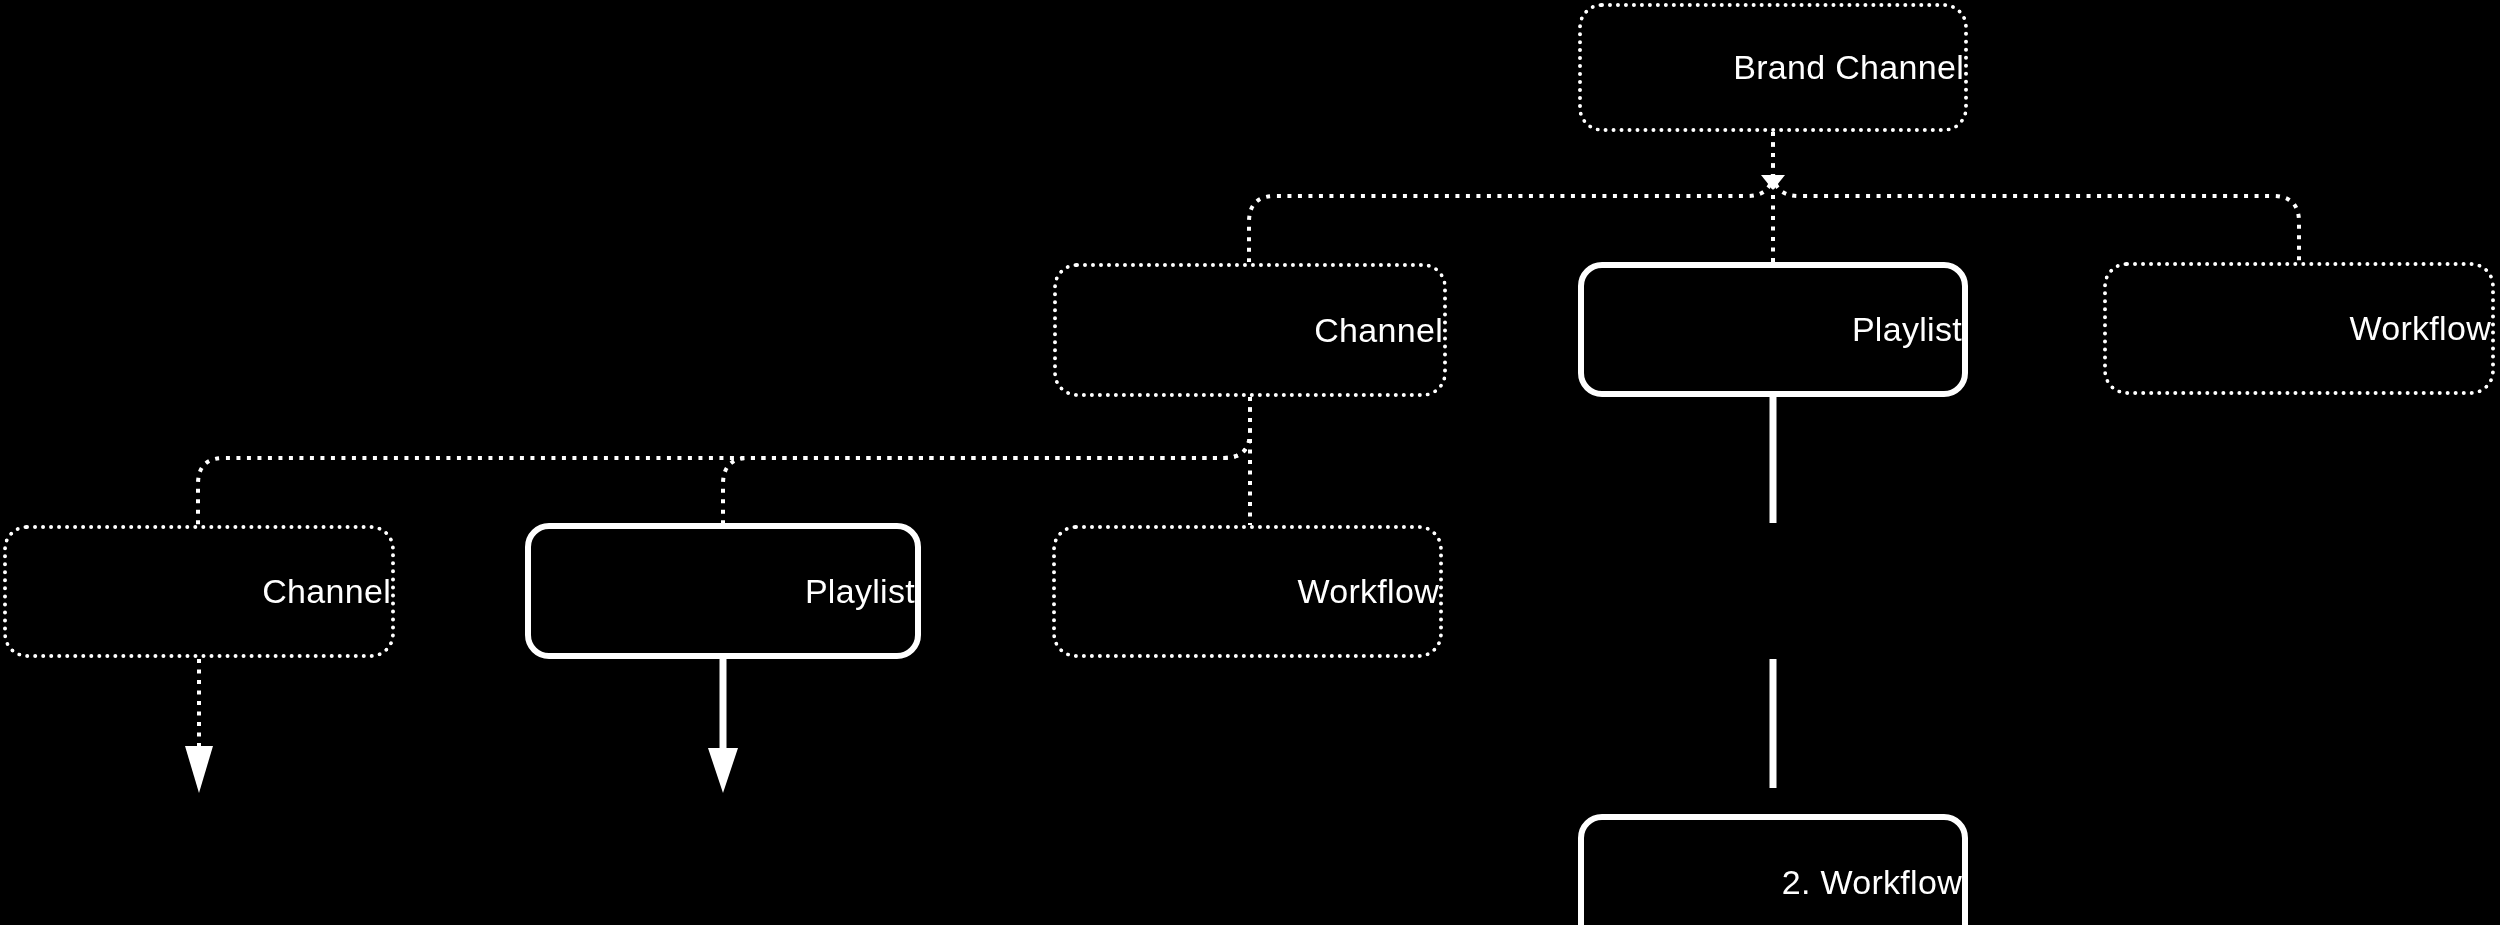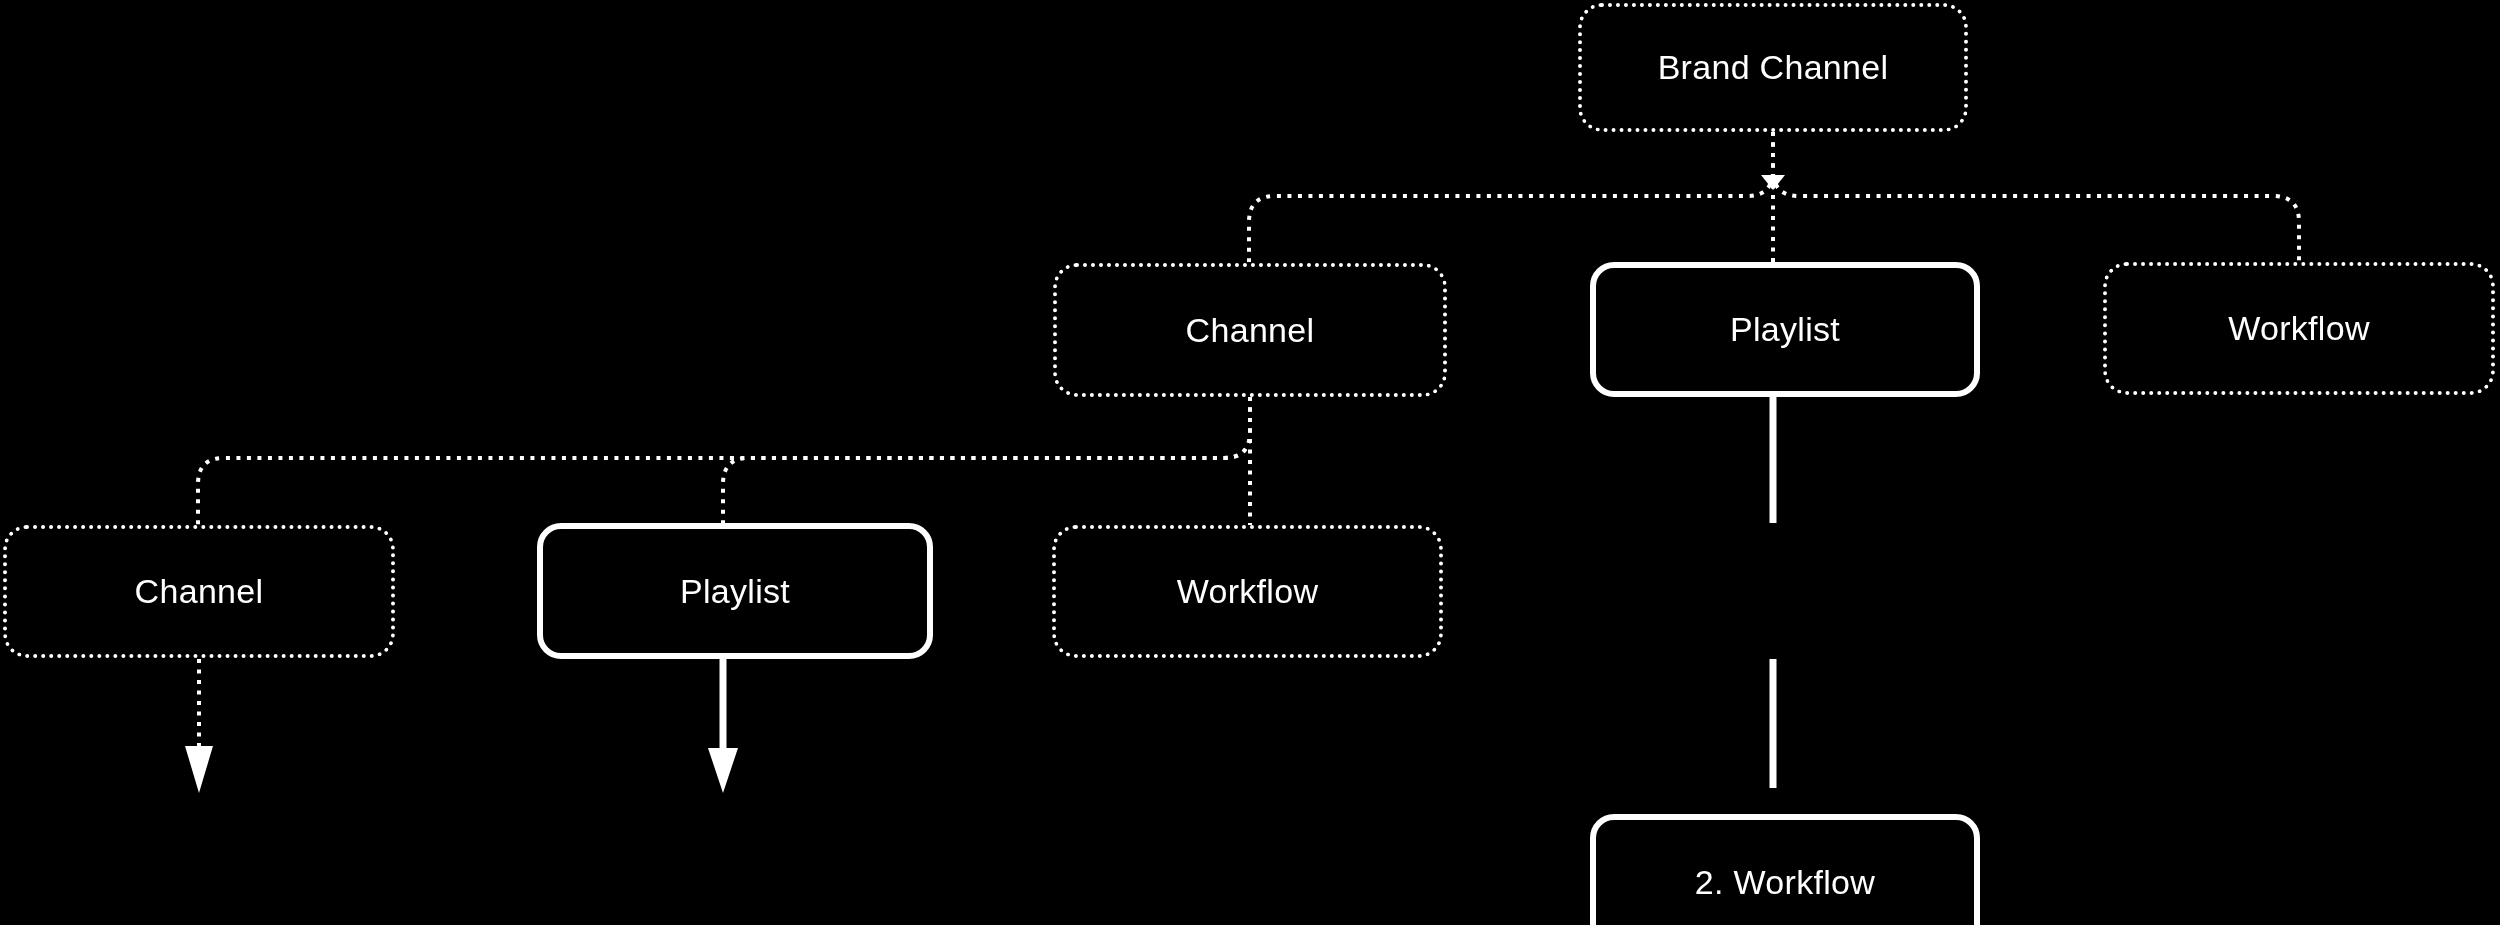--- a/index.html
+++ b/index.html
@@ -13,28 +13,28 @@
   }
   #edges { position:absolute; left:0; top:0; }
   .edge-dotted {
     fill:none; stroke:var(--fg); stroke-width:4;
     stroke-dasharray:4 6.5; stroke-linecap:butt;
   }
   .edge-solid { fill:none; stroke:var(--fg); stroke-width:7; }
   .arrowhead { fill:var(--fg); stroke:none; }
   .node {
     position:absolute; box-sizing:border-box;
-    display:flex; align-items:center; justify-content:center;
+    display:flex; align-items:center; justify-content:flex-end;
     background:var(--bg); color:var(--fg);
     border-radius:24px;
     font-size:34px; letter-spacing:0.3px;
     text-align:center; white-space:nowrap;
   }
   .node.dotted { border:4px dotted var(--fg); }
-  .node.solid  { border:6px solid  var(--fg);margin-left:12px; }
+  .node.solid  { border:6px solid  var(--fg); }
 </style>
 </head>
 <body>
 
 <div id="canvas">
 
   <svg id="edges" width="2500" height="925" viewBox="0 0 2500 925">
 
     <path class="edge-dotted" d="M1773 132 V170 Q1773 196 1747 196 H1275 Q1249 196 1249 222 V262"></path>
     <path class="edge-dotted" d="M1773 132 V170 Q1773 196 1799 196 H2273 Q2299 196 2299 222 V262"></path>

